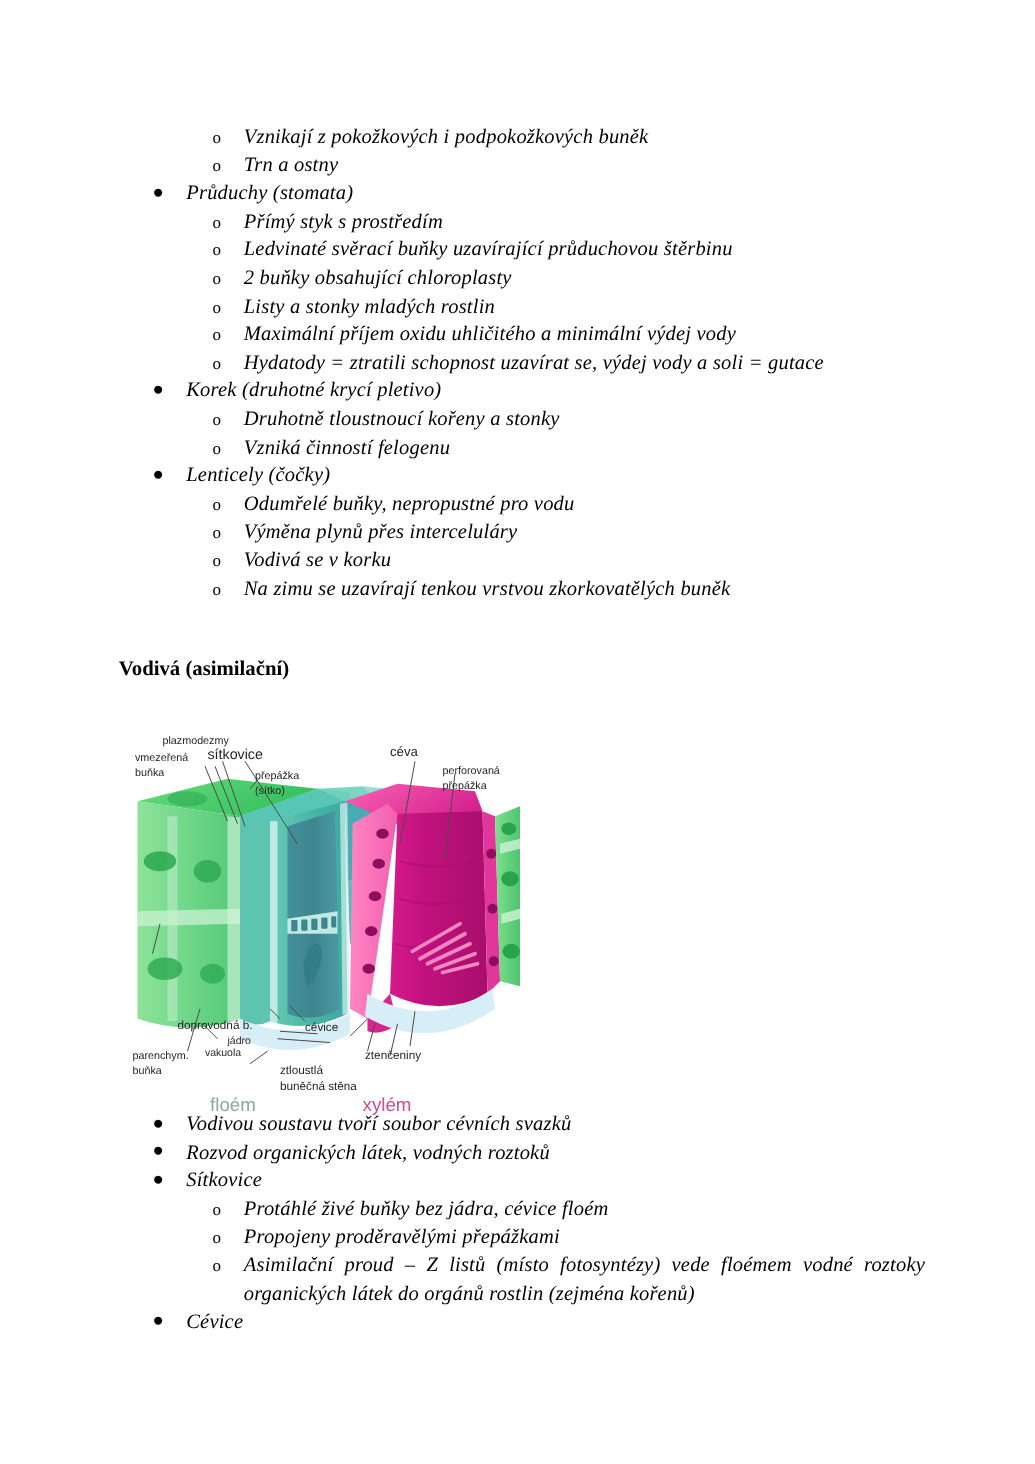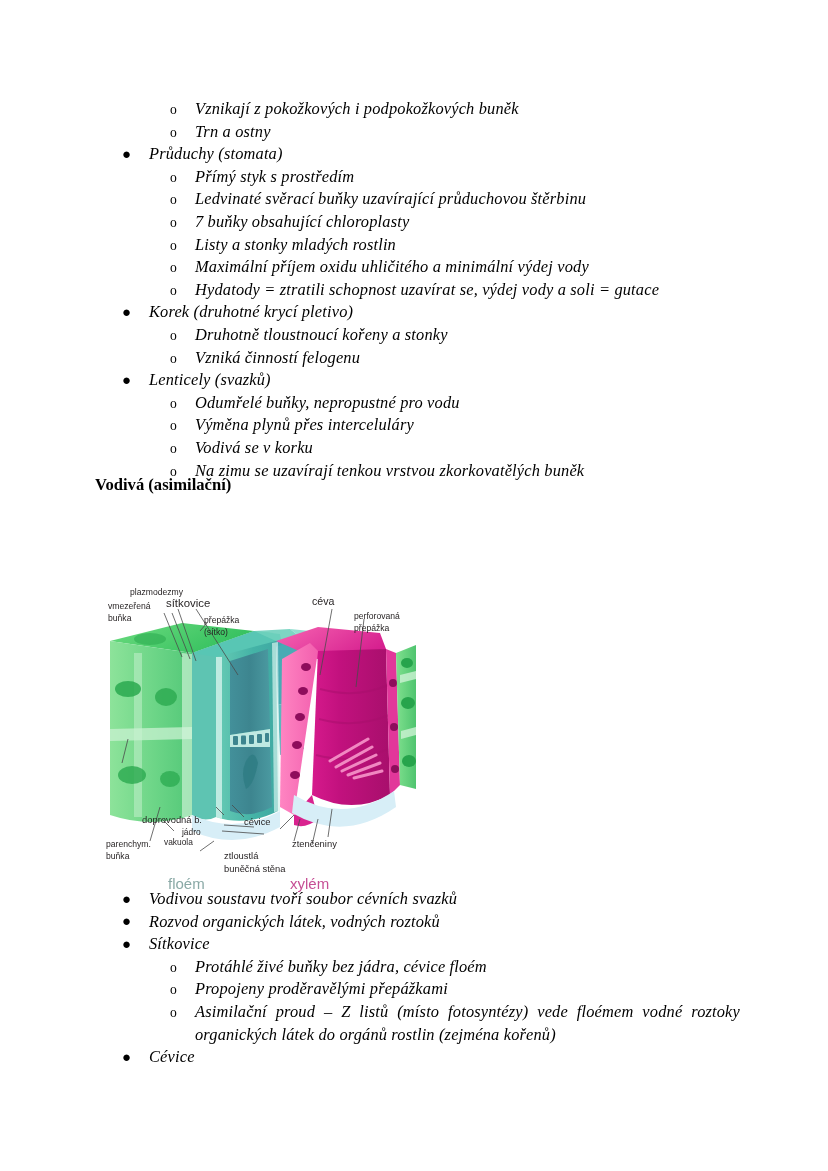--- a/index.html
+++ b/index.html
@@ -101,35 +101,35 @@
 <body>
 
 <div class="page">
 
   <div class="list-block" id="block1" style="top:98px;">
       <div class="li lvl2"><span class="bullet">o</span><span class="txt">Vznikají z pokožkových i podpokožkových buněk</span></div>
       <div class="li lvl2"><span class="bullet">o</span><span class="txt">Trn a ostny</span></div>
       <div class="li lvl1"><span class="bullet">●</span><span class="txt">Průduchy (stomata)</span></div>
       <div class="li lvl2"><span class="bullet">o</span><span class="txt">Přímý styk s prostředím</span></div>
       <div class="li lvl2"><span class="bullet">o</span><span class="txt">Ledvinaté svěrací buňky uzavírající průduchovou štěrbinu</span></div>
-      <div class="li lvl2"><span class="bullet">o</span><span class="txt">7 buňky obsahující chloroplasty</span></div>
+      <div class="li lvl2"><span class="bullet">o</span><span class="txt">2 buňky obsahující chloroplasty</span></div>
       <div class="li lvl2"><span class="bullet">o</span><span class="txt">Listy a stonky mladých rostlin</span></div>
       <div class="li lvl2"><span class="bullet">o</span><span class="txt">Maximální příjem oxidu uhličitého a minimální výdej vody</span></div>
       <div class="li lvl2"><span class="bullet">o</span><span class="txt">Hydatody = ztratili schopnost uzavírat se, výdej vody a soli = gutace</span></div>
       <div class="li lvl1"><span class="bullet">●</span><span class="txt">Korek (druhotné krycí pletivo)</span></div>
       <div class="li lvl2"><span class="bullet">o</span><span class="txt">Druhotně tloustnoucí kořeny a stonky</span></div>
       <div class="li lvl2"><span class="bullet">o</span><span class="txt">Vzniká činností felogenu</span></div>
-      <div class="li lvl1"><span class="bullet">●</span><span class="txt">Lenticely (svazků)</span></div>
+      <div class="li lvl1"><span class="bullet">●</span><span class="txt">Lenticely (čočky)</span></div>
       <div class="li lvl2"><span class="bullet">o</span><span class="txt">Odumřelé buňky, nepropustné pro vodu</span></div>
       <div class="li lvl2"><span class="bullet">o</span><span class="txt">Výměna plynů přes interceluláry</span></div>
       <div class="li lvl2"><span class="bullet">o</span><span class="txt">Vodivá se v korku</span></div>
       <div class="li lvl2"><span class="bullet">o</span><span class="txt">Na zimu se uzavírají tenkou vrstvou zkorkovatělých buněk</span></div>
     </div>
 
-  <h2 class="heading" style="top:474px;">Vodivá (asimilační)</h2>
+  <h2 class="heading" style="top:524px;">Vodivá (asimilační)</h2>
 
   <div class="figure">
     <svg viewBox="0 0 312 320" xmlns="http://www.w3.org/2000/svg" aria-hidden="true">
       <defs>
         <linearGradient id="gParTop" x1="0" y1="0" x2="1" y2="0.4">
           <stop offset="0" stop-color="#6ddc80"></stop>
           <stop offset="1" stop-color="#34c05e"></stop>
         </linearGradient>
         <linearGradient id="gParFace" x1="0" y1="0" x2="1" y2="0">
           <stop offset="0" stop-color="#8de39a"></stop>

